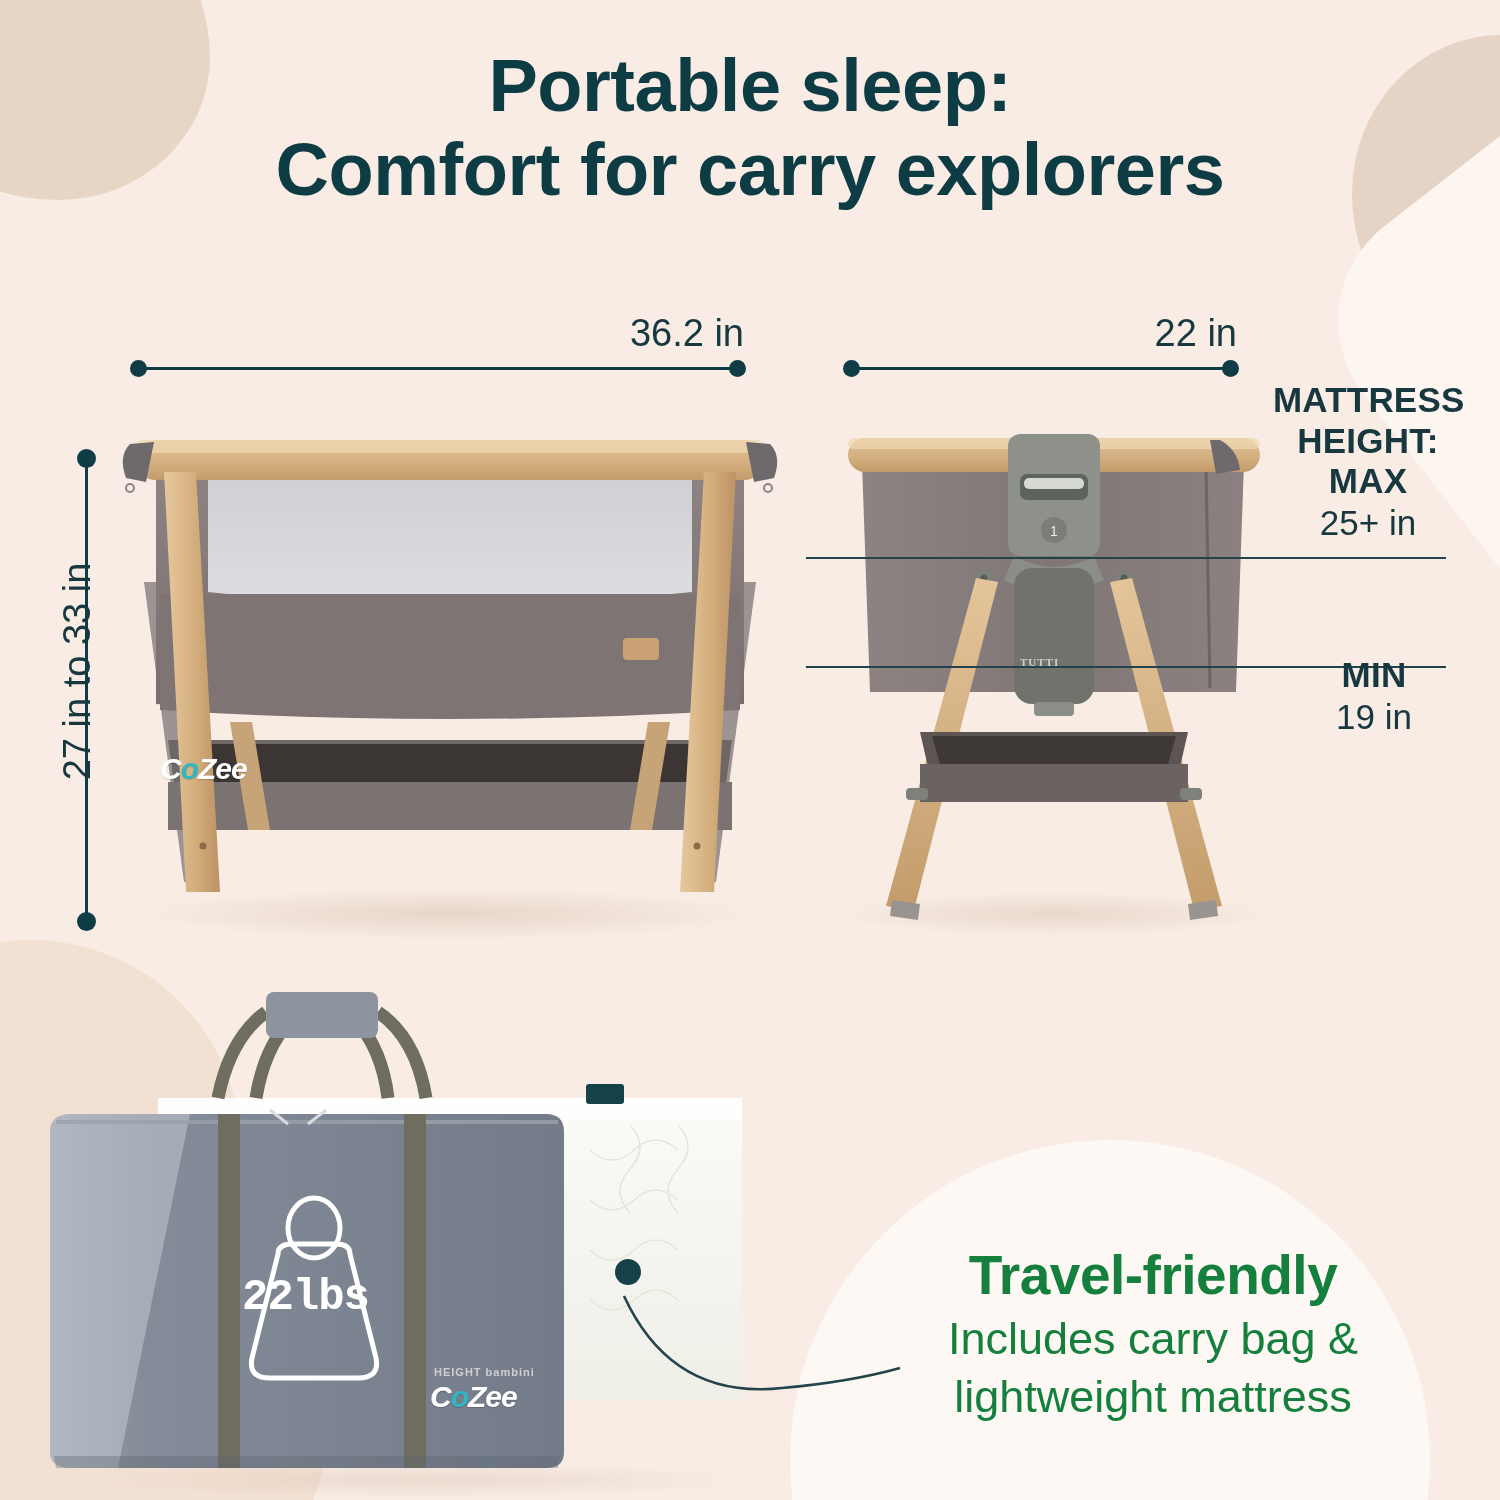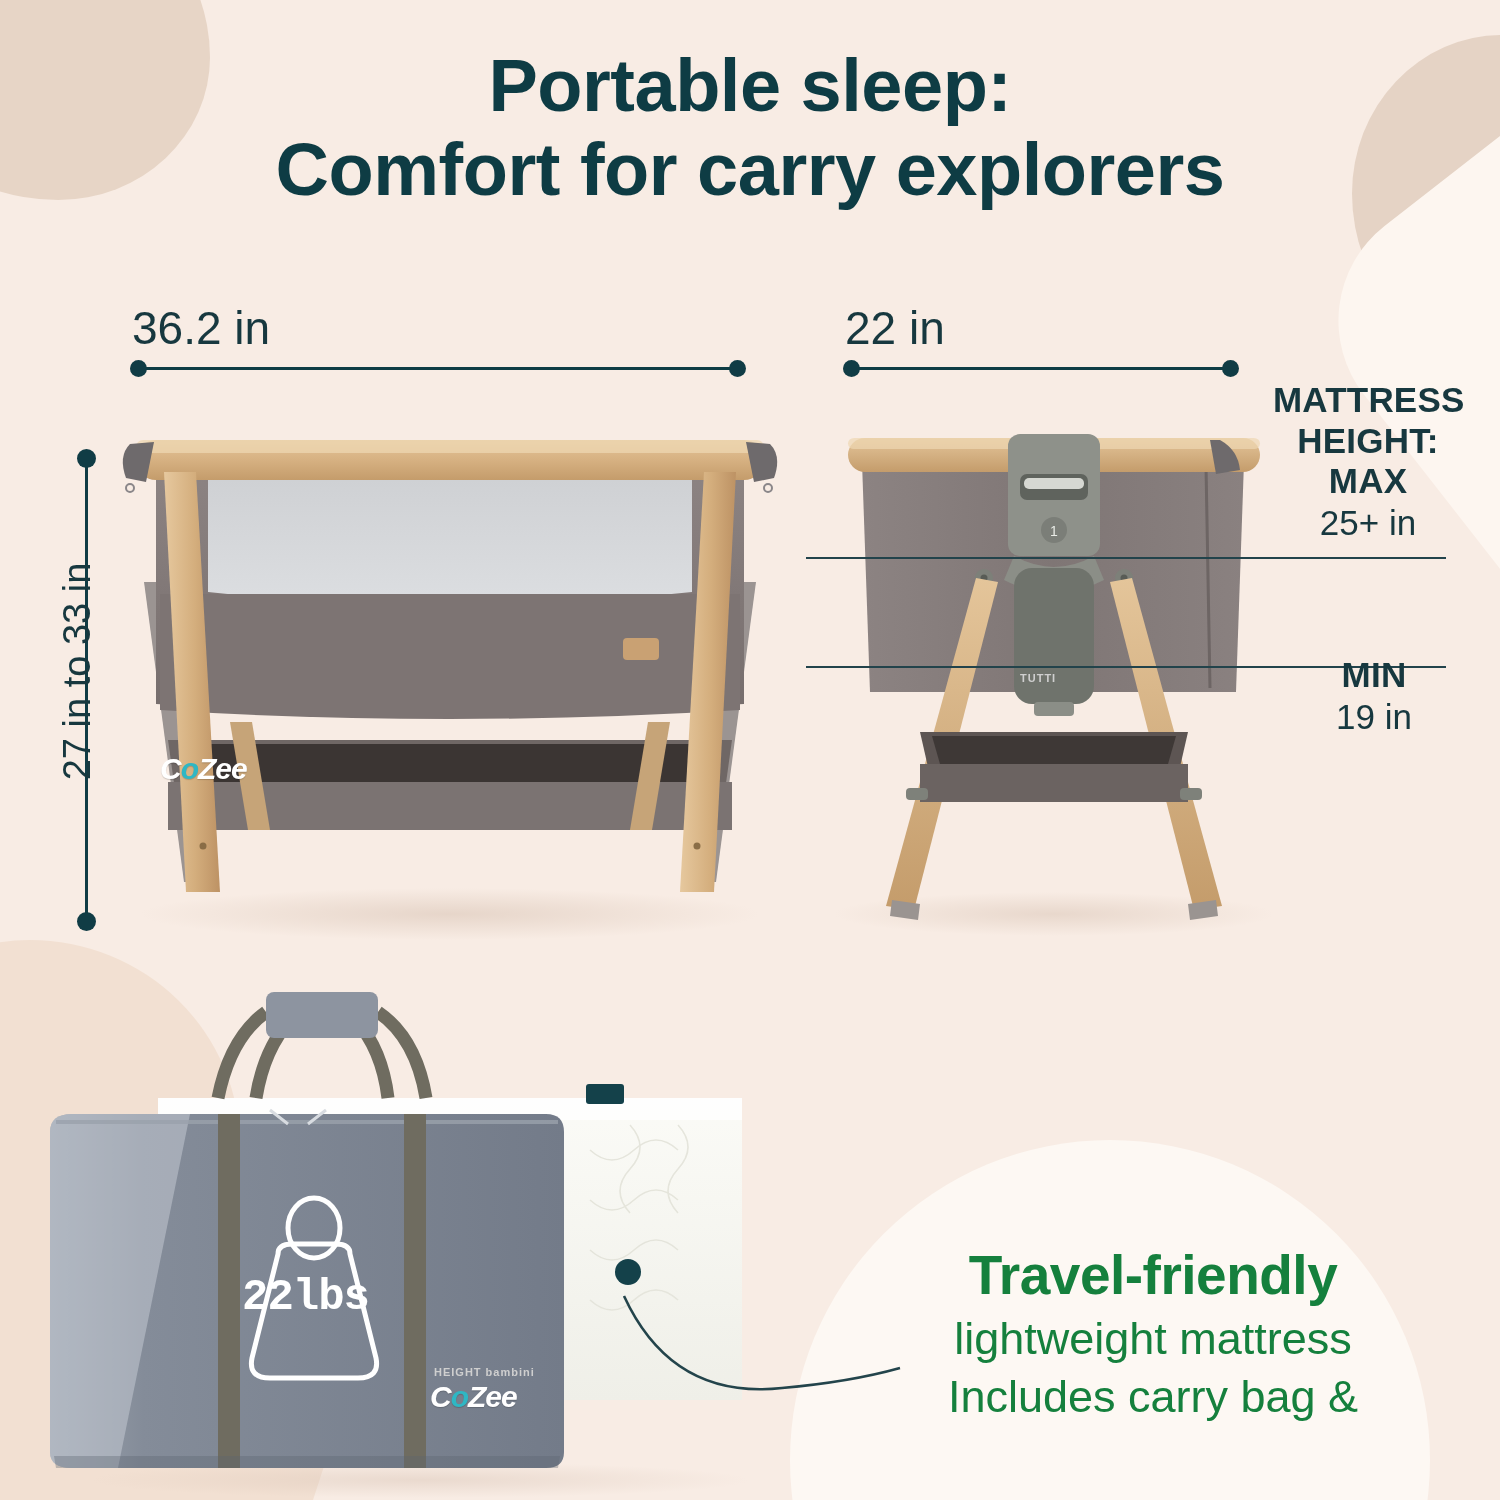--- a/index.html
+++ b/index.html
@@ -73,22 +73,22 @@
     background: #0e3c44; width: 100%;
   }
   .dimbar .dot {
     position: absolute; top: -7px; width: 17px; height: 17px;
     border-radius: 50%; background: #103c45;
   }
   .dimbar .dot.left  { left: -2px; }
   .dimbar .dot.right { right: -2px; }
   .dimbar .caption {
     position: absolute; bottom: 12px; left: 0; width: 100%;
-    text-align: left; color: #17383f;
-    font-size: 46px; font-weight: 400;
+    text-align: right; color: #17383f;
+    font-size: 38px; font-weight: 400;
   }
 
   .dim-width-front { left: 132px; top: 367px; width: 612px; }
   .dim-width-side  { left: 845px; top: 367px; width: 392px; }
 
   .dim-height {
     position: absolute; left: 85px; top: 455px; width: 3px; height: 470px;
     background: #103c45;
   }
   .dim-height .dot {
@@ -275,21 +275,21 @@
       <path d="M304 158 L282 162 L366 490 L394 486 Z" fill="url(#wood2)"></path>
       <path d="M64 480 L92 484 L90 500 L62 496 Z" fill="#9a9491"></path>
       <path d="M388 480 L360 484 L362 500 L390 496 Z" fill="#9a9491"></path>
 
       <path d="M92 312 L360 312 L344 382 L108 382 Z" fill="#5d5553"></path>
       <path d="M104 316 L348 316 L340 344 L112 344 Z" fill="#3e3836"></path>
       <rect x="92" y="344" width="268" height="38" fill="#6b6361"></rect>
       <rect x="78" y="368" width="22" height="12" rx="4" fill="#7e817a"></rect>
       <rect x="352" y="368" width="22" height="12" rx="4" fill="#7e817a"></rect>
     </svg>
-    <div class="logo-tutti" style="left:192px; top:252px;">TUTTI</div>
+    <div class="logo-tutti" style="left:192px; top:236px;font-family:Liberation Serif, serif;">TUTTI</div>
   </div>
 
   <div class="rule max"></div>
   <div class="rule min"></div>
 
   <div class="dimbar dim-width-front">
     <div class="caption">36.2 in</div>
     <div class="bar"></div>
     <div class="dot left"></div>
     <div class="dot right"></div>
@@ -386,17 +386,17 @@
       <span>C</span><span class="dot">o</span><span>Zee</span>
     </div>
   </div>
 
   <svg class="leader" viewBox="0 0 330 170">
     <path d="M24 48 Q72 152 182 140 Q250 134 300 120" stroke="#23444b" stroke-width="2.6" fill="none"></path>
   </svg>
 
   <div class="feature-text">
     <div class="title">Travel-friendly</div>
+    <div class="sub">Includes carry bag &amp;</div>
     <div class="sub">lightweight mattress</div>
-    <div class="sub">Includes carry bag &amp;</div>
   </div>
 
 </div>
 
 </body></html>

